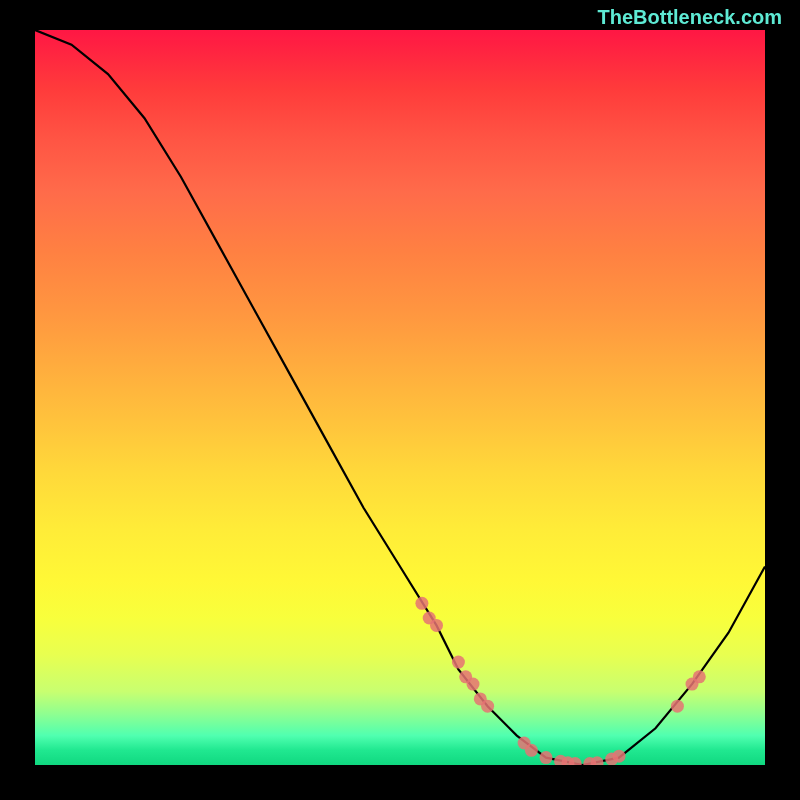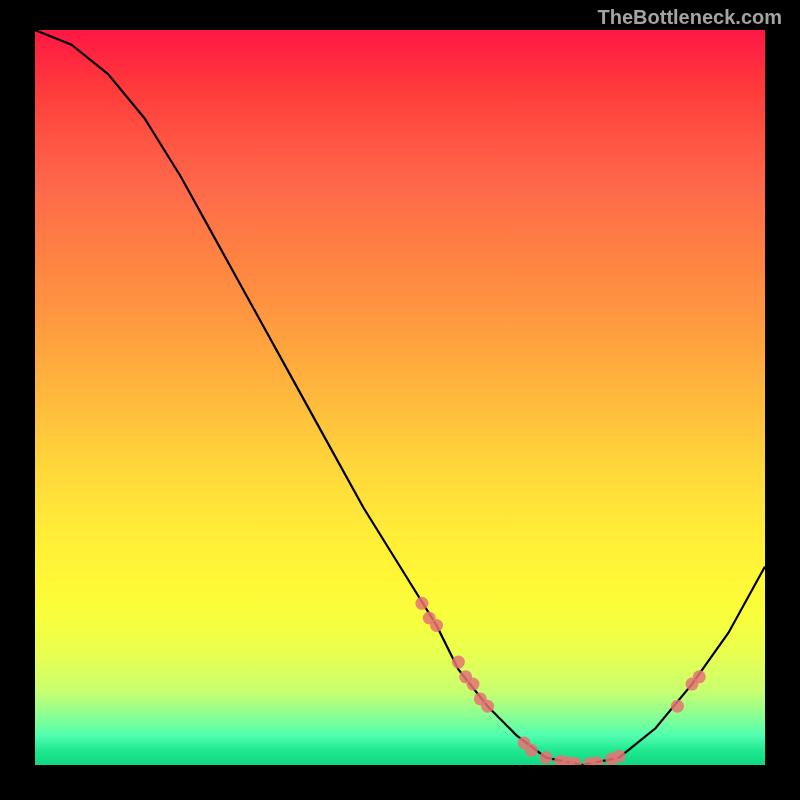--- a/index.html
+++ b/index.html
@@ -1,18 +1,18 @@
 <!DOCTYPE html>
 <html><head>
 <meta charset="utf-8">
 <style>
   * { margin: 0; padding: 0; box-sizing: border-box; }
   body { background: #000; width: 800px; height: 800px; overflow: hidden; font-family: Arial, sans-serif; }
   .container { position: relative; width: 800px; height: 800px; background: #000; }
-  .watermark { position: absolute; top: 6px; right: 18px; color: #a3a3a3; font-size: 20px; font-weight: bold; z-index: 10; }
+  .watermark { position: absolute; top: 6px; right: 18px; color: #5eead4; font-size: 20px; font-weight: bold; z-index: 10; }
   .plot-area { position: absolute; left: 35px; top: 30px; width: 730px; height: 735px; }
   .gradient-bg { position: absolute; left: 0; top: 0; width: 100%; height: 100%; background: linear-gradient(to bottom,
       #ff1744 0%,
       #ff3b3b 8%,
       #ff5544 15%,
       #ff6b4a 22%,
       #ff8042 30%,
       #ff9540 38%,
       #ffaa3e 45%,
       #ffc23c 53%,

